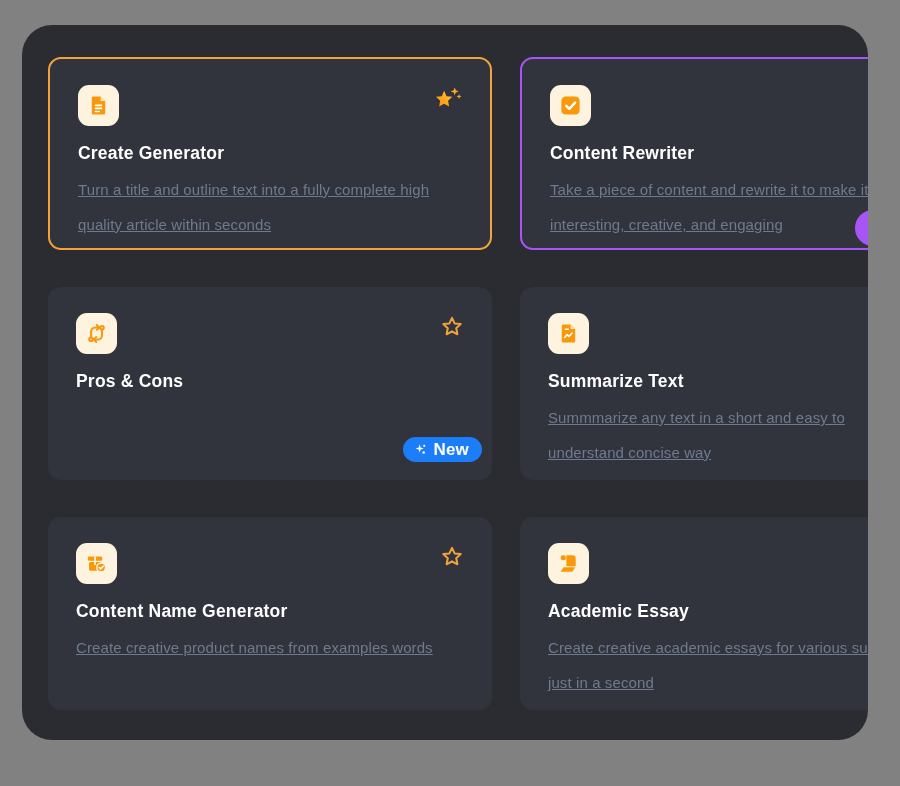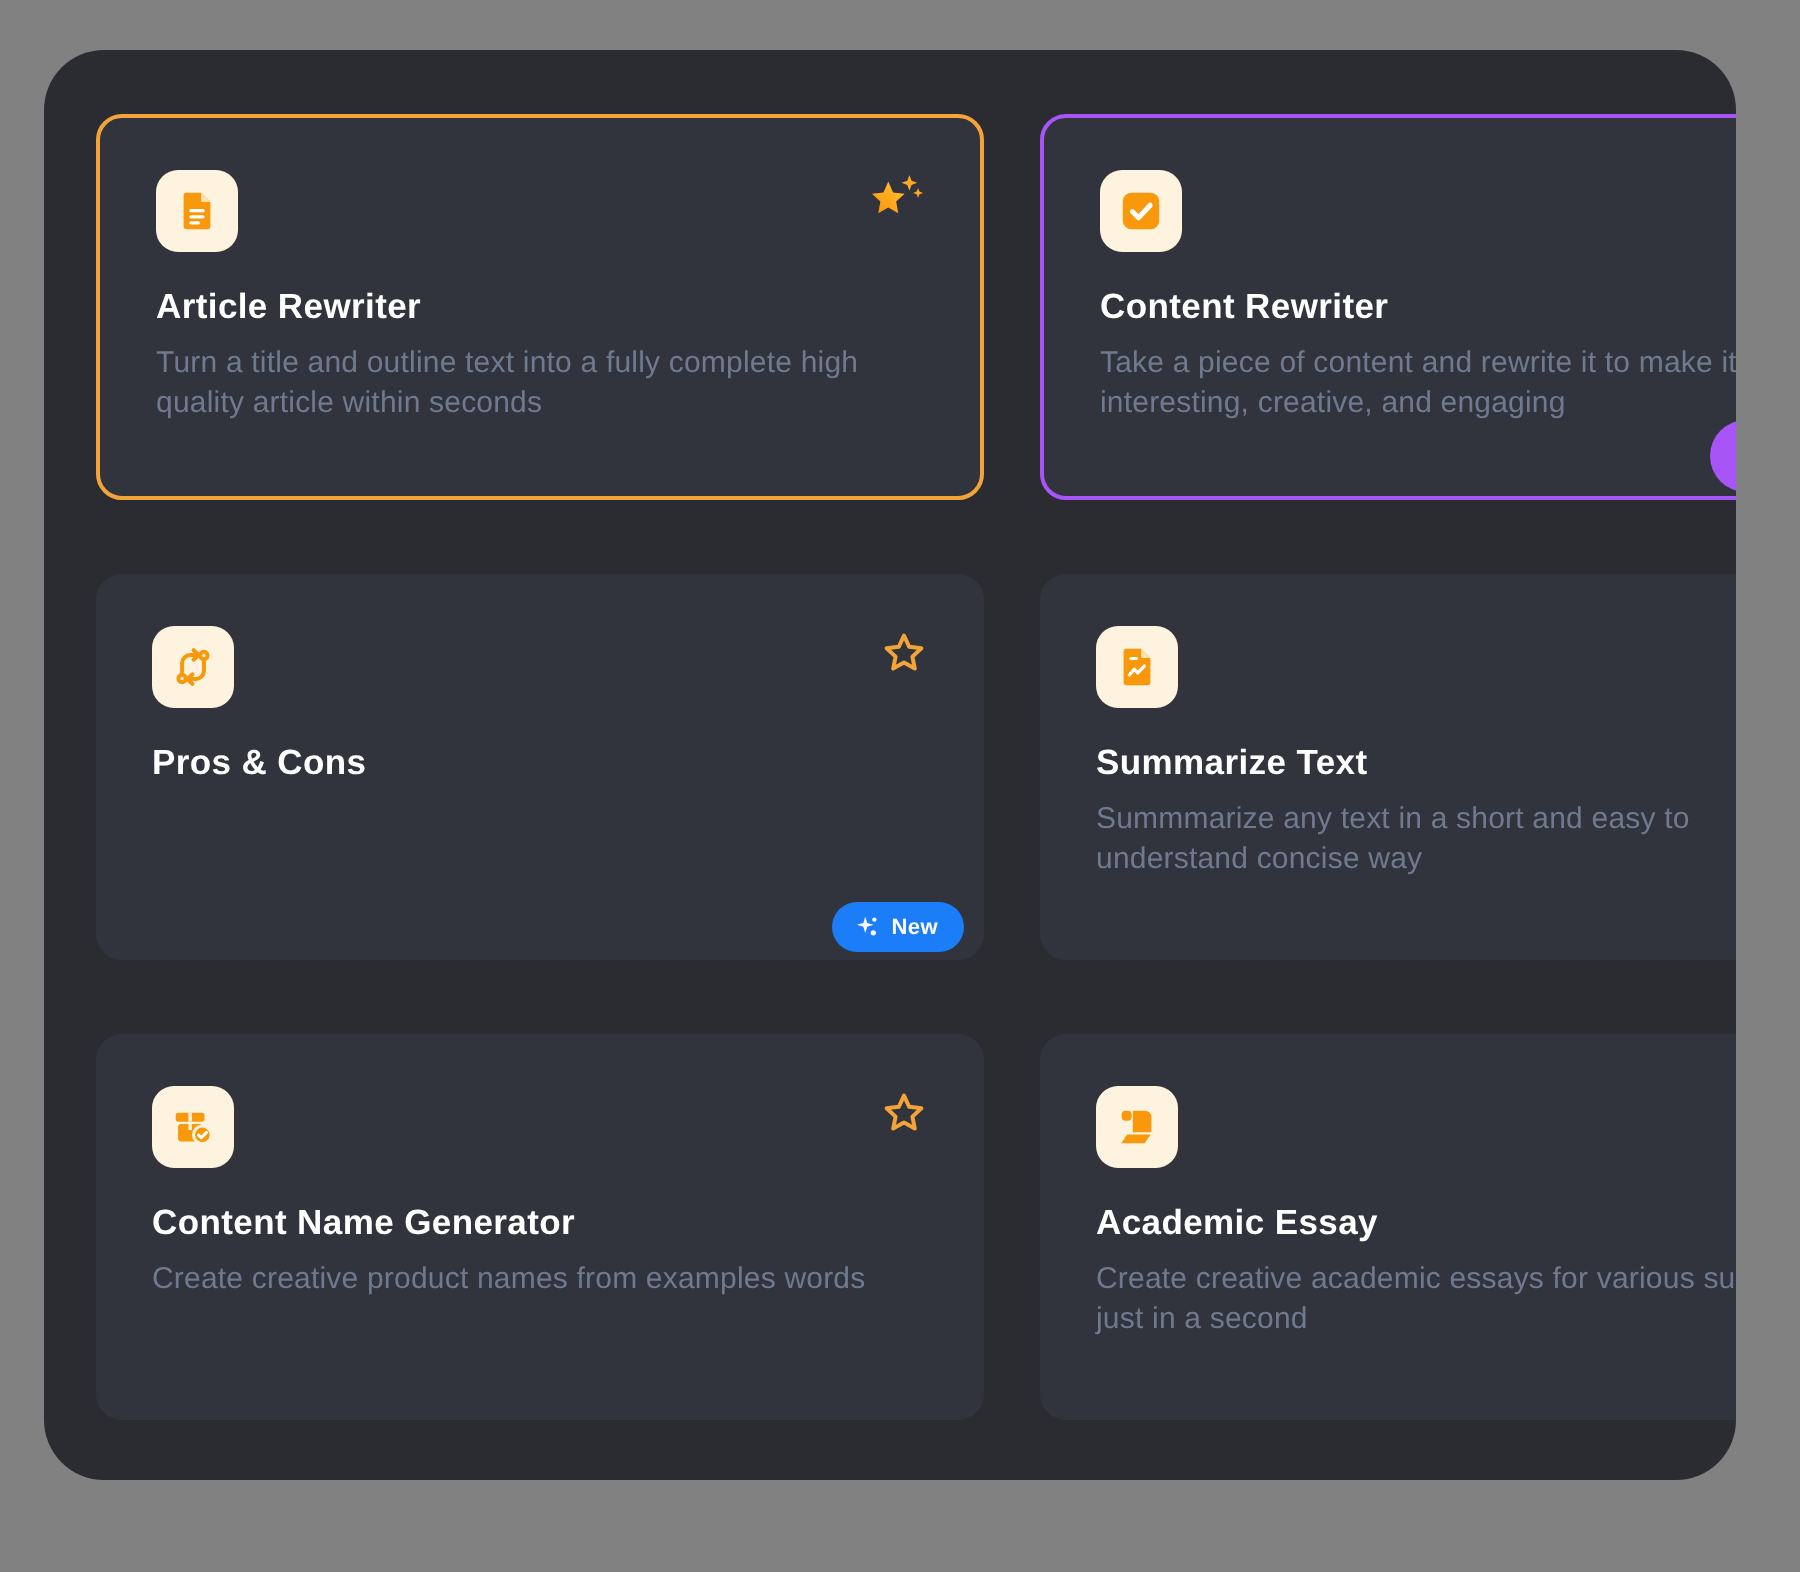--- a/index.html
+++ b/index.html
@@ -29,28 +29,28 @@
     display:flex;align-items:center;justify-content:center;flex:0 0 auto;
   }
   .icon-tile svg{width:23px;height:23px;display:block;}
   .fav{display:block;margin-top:1px;cursor:pointer;}
   .fav svg{display:block;}
   .card h3{
     margin:17px 0 0 0;font-size:17.5px;line-height:20px;font-weight:bold;
     color:#ffffff;letter-spacing:.2px;
   }
   .card p{
-    margin:9px 0 0 0;font-size:15px;line-height:20px;color:#6f7a8f;
-    max-width:365px;letter-spacing:.1px;
+    margin:9px 0 0 0;font-size:15px;line-height:35px;color:#6f7a8f;
+    max-width:365px;letter-spacing:.1px;text-decoration:underline;
   }
   .badge-new{
-    position:absolute;right:10px;bottom:4px;height:25px;
+    position:absolute;right:10px;bottom:18px;height:25px;
     background:#1c7df9;color:#fff;border-radius:13px;
     display:flex;align-items:center;gap:6px;padding:0 13px 0 11px;
-    font-size:11px;font-weight:bold;letter-spacing:.2px;cursor:pointer;
+    font-size:17px;font-weight:bold;letter-spacing:.2px;cursor:pointer;
   }
   .badge-new svg{display:block;}
   .purple-dot{
     position:absolute;left:333px;top:151px;width:36px;height:36px;
     border-radius:50%;background:#a855f7;
   }
 </style>
 </head>
 <body>
 
@@ -75,21 +75,21 @@
                 <stop offset="0" stop-color="#ff8f00"></stop>
                   <stop offset="1" stop-color="#ffc53d"></stop>
               </linearGradient>
             </defs>
             <path d="M11.5 5 14 10.6 20 11.3 15.6 15.4 16.7 21.4 11.5 18.4 6.3 21.4 7.4 15.4 3 11.3 9 10.6 Z" fill="url(#sg)"></path>
             <path d="M22.5 1.5 23.6 4.5 26.6 5.6 23.6 6.7 22.5 9.7 21.4 6.7 18.4 5.6 21.4 4.5 Z" fill="#ffa726"></path>
             <path d="M27 8.3 27.7 10.2 29.6 10.9 27.7 11.6 27 13.5 26.3 11.6 24.4 10.9 26.3 10.2 Z" fill="#ffa726"></path>
           </svg>
         </span>
       </div>
-      <h3>Article Rewriter</h3>
+      <h3>Create Generator</h3>
       <p>Turn a title and outline text into a fully complete high quality article within seconds</p>
     </article>
 
     <article class="card border-purple">
       <div class="card-head">
         <span class="icon-tile">
           <svg viewBox="0 0 24 24">
             <rect x="2.5" y="2.5" width="19" height="19" rx="4.5" fill="#f8980a"></rect>
             <path d="M7.5 12.3 10.7 15.5 16.8 9" stroke="#fff" stroke-width="2.6" fill="none" stroke-linecap="round" stroke-linejoin="round"></path>
           </svg>

